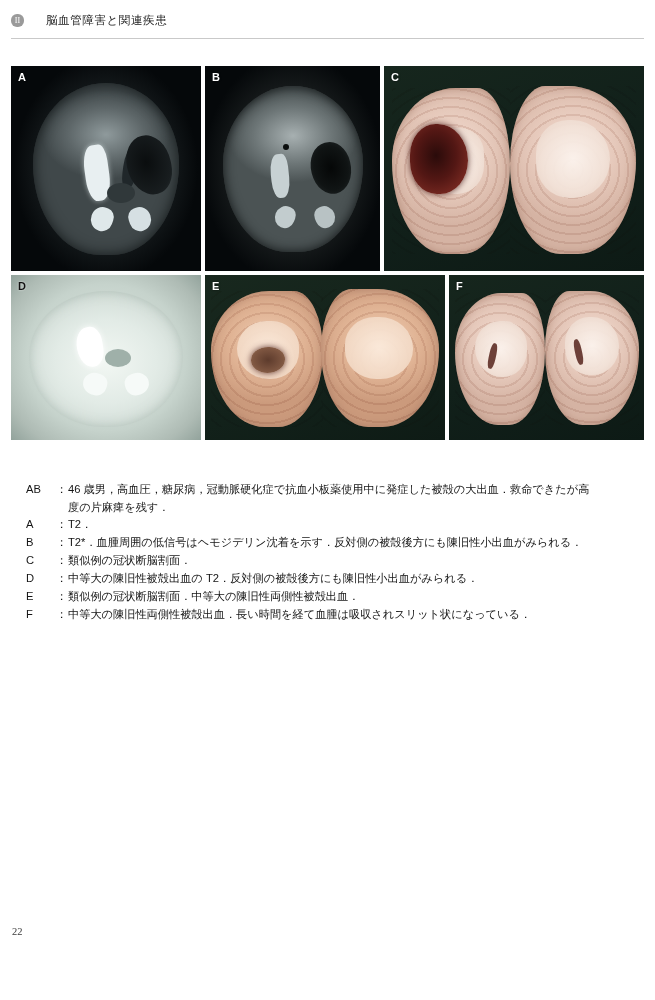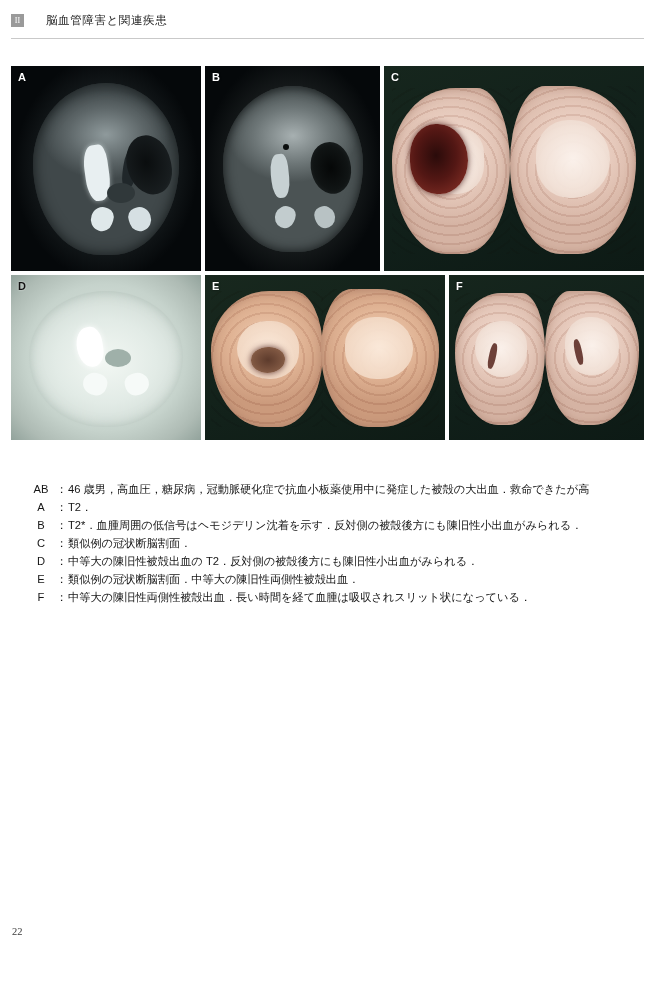--- a/index.html
+++ b/index.html
@@ -29,20 +29,21 @@
   .header-chapter-badge {
     width: 13px;
     height: 13px;
     background: #9a9a9a;
     color: #ffffff;
     font-size: 8px;
     line-height: 13px;
     text-align: center;
     margin-left: 11px;
     font-family: "Liberation Serif", serif;
+    border-radius: 6px;
   }
   .header-title {
     margin-left: 22px;
     font-size: 11.5px;
     letter-spacing: 0.6px;
     color: #1a1a1a;
   }
   .header-rule {
     position: absolute;
     left: 11px;
@@ -275,21 +276,21 @@
   .cap-line {
     display: flex;
     font-size: 11.2px;
     line-height: 17px;
     color: #151515;
     margin-bottom: 1px;
   }
   .cap-key {
     width: 30px;
     flex: 0 0 30px;
-    text-align: center;
+    text-align: left;
   }
   .cap-sep {
     width: 12px;
     flex: 0 0 12px;
   }
   .cap-text {
     flex: 1 1 auto;
   }
   .cap-cont {
     padding-left: 42px;
@@ -408,20 +409,21 @@
 
 <div class="caption-block">
 
   <div class="caption-lines">
 
     <div class="cap-line">
       <div class="cap-key">AB</div>
       <div class="cap-sep">：</div>
       <div class="cap-text">46 歳男，高血圧，糖尿病，冠動脈硬化症で抗血小板薬使用中に発症した被殻の大出血．救命できたが高</div>
     </div>
+    <div class="cap-cont">度の片麻痺を残す．</div>
 
     <div class="cap-line">
       <div class="cap-key">A</div>
       <div class="cap-sep">：</div>
       <div class="cap-text">T2．</div>
     </div>
 
     <div class="cap-line">
       <div class="cap-key">B</div>
       <div class="cap-sep">：</div>

